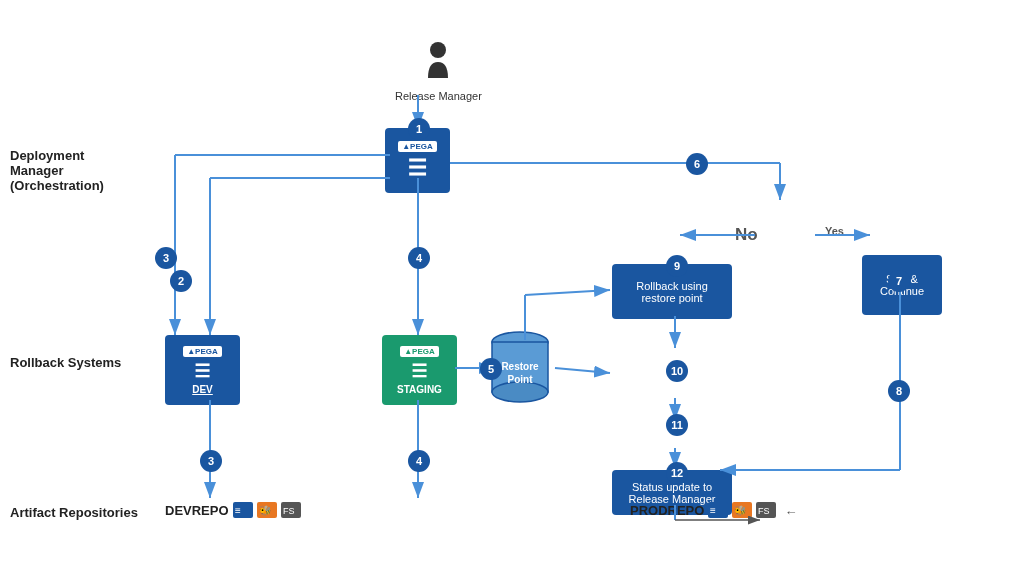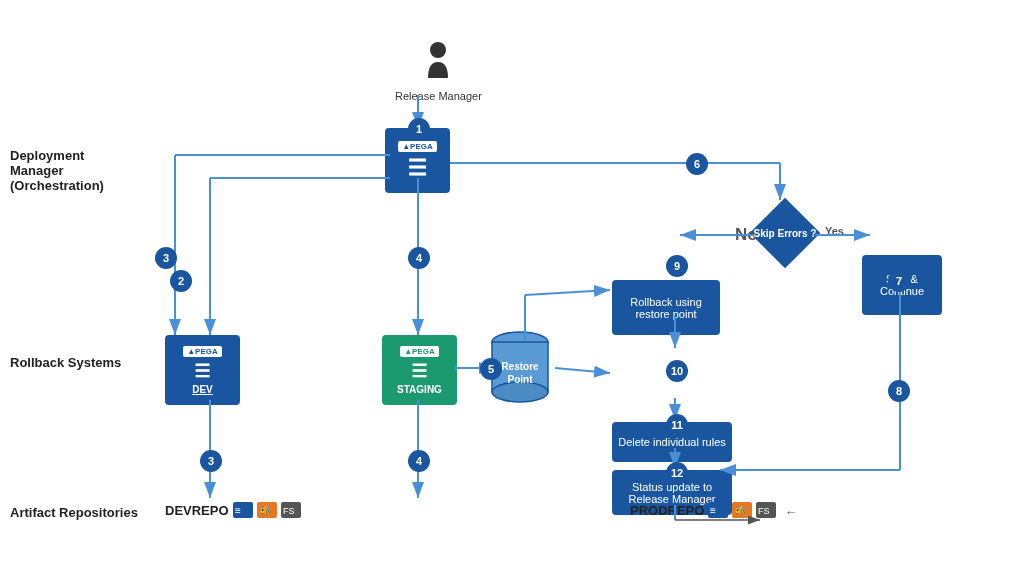--- a/index.html
+++ b/index.html
@@ -279,57 +279,47 @@
       <ellipse cx="30" cy="62" rx="28" ry="10" fill="#4a8bc4" stroke="#1a56a0" stroke-width="1.5"></ellipse>
     </svg>
     <div style="position:absolute; top:30px; width:60px; text-align:center; color:#fff; font-size:10px; font-weight:bold; line-height:1.3;">Restore
 Point</div>
   </div>
 
   <div class="circle-num" style="top:153px; left:686px;">
     <span>6</span>
   </div>
 
-  <div class="diamond" style="top:198px; left:750px;">
-    <div class="diamond-inner"></div>
-    <div class="diamond-label">Skip
-Errors
-?</div>
-  </div>
 
   <div class="no-label" style="top:225px; left:735px;">
     <span>No</span>
   </div>
 
   <div class="yes-label" style="top:225px; left:825px;text-align:center;">
     <span>Yes</span>
   </div>
 
   <div class="circle-num" style="top:255px; left:666px;">
     <span>9</span>
   </div>
 
-  <div class="process-box" style="top:280px; left:612px; width:108px; height:55px;">
+  <div class="process-box" style="top:264px; left:612px; width:120px; height:55px;">
     <span>Rollback using
 restore point</span>
   </div>
 
   <div class="circle-num" style="top:360px; left:666px;">
     <span>10</span>
   </div>
 
 
   <div class="circle-num" style="top:414px; left:666px;">
     <span>11</span>
   </div>
 
-  <div class="process-box" style="top:422px; left:612px; width:120px; height:40px;">
-    <span>Delete individual
-rules</span>
-  </div>
 
   <div class="circle-num" style="top:462px; left:666px;">
     <span>12</span>
   </div>
 
   <div class="process-box" style="top:470px; left:612px; width:120px; height:45px;">
     <span>Status update to
 Release Manager</span>
   </div>
 

